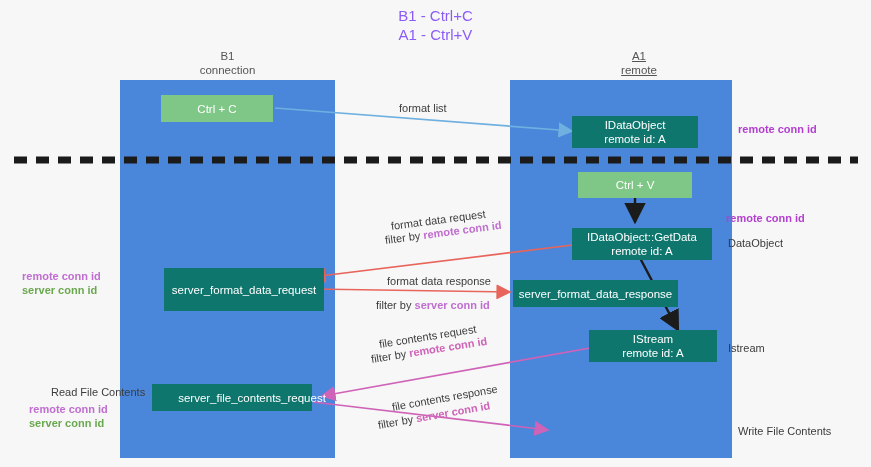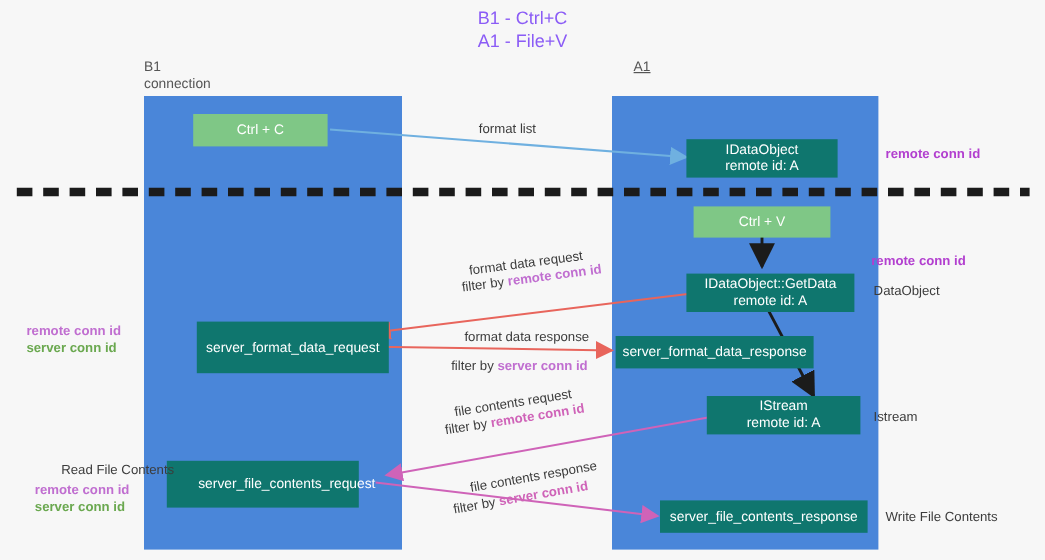--- a/index.html
+++ b/index.html
@@ -22,20 +22,21 @@
     left: 0; right: 0; top: 6px;
     text-align: center;
     color: #8b5cf6;
     font-size: 15px;
     line-height: 19px;
   }
 
   
   .lane-head {
     position: absolute;
+    text-align: center;
     color: #555;
     font-size: 11.5px;
     line-height: 14px;
   }
 
   
   .lane {
     position: absolute;
     background: #4a86d9;
   }
@@ -84,29 +85,30 @@
   .rot-b { transform: rotate(-9deg);   transform-origin: left center; }
   .rot-c { transform: rotate(-10deg);  transform-origin: left center; }
 </style>
 </head>
 <body>
 
 <div id="stage">
 
   <div class="title">
     <div>B1 - Ctrl+C</div>
-    <div>A1 - File+V</div>
+    <div>A1 - Ctrl+V</div>
   </div>
 
   <div class="lane-head" style="left:120px; top:49px; width:215px;">
     <div>B1</div>
     <div>connection</div>
   </div>
   <div class="lane-head" style="left:528px; top:49px; width:222px;text-decoration:underline;">
     <div>A1</div>
+    <div>remote</div>
   </div>
 
   <div class="lane" style="left:120px; top:80px; width:215px; height:378px;"></div>
   <div class="lane" style="left:510px; top:80px; width:222px; height:378px;"></div>
 
   <svg class="overlay" viewBox="0 0 871 467">
     <defs>
       <marker id="ah-blue" markerWidth="9" markerHeight="9" refX="8" refY="4.5" orient="auto">
         <path d="M0,0 L9,4.5 L0,9 Z" fill="#6fb0e0"></path>
       </marker>
@@ -178,27 +180,24 @@
 
   <div class="node orange" style="left:513px; top:280px; width:165px; height:27px;">
     <div>server_format_data_response</div>
   </div>
 
   <div class="node orange" style="left:589px; top:330px; width:128px; height:32px;">
     <div>IStream</div>
     <div>remote id: A</div>
   </div>
 
-  <div class="node orange" style="left:139px; top:384px; width:160px; height:39px;padding-left:40px;">
+  <div class="node orange" style="left:152px; top:384px; width:160px; height:27px;padding-left:40px;">
     <div>server_file_contents_request</div>
   </div>
 
-  <div class="node orange" style="left:550px; top:417px; width:173px; height:27px;">
-    <div>server_file_contents_response</div>
-  </div>
 
   <div class="lbl" style="left:399px; top:101px;">format list</div>
 
   <div class="lbl rot-a" style="left:391px; top:219px;">format data request</div>
   <div class="lbl rot-a" style="left:385px; top:233px;"><span class="plain">filter by </span><span class="mix-a">remote conn id</span></div>
 
   <div class="lbl" style="left:387px; top:274px;">format data response</div>
   <div class="lbl" style="left:376px; top:298px;"><span class="plain">filter by </span><span class="mix-a">server conn id</span></div>
 
   <div class="lbl rot-b" style="left:379px; top:337px;">file contents request</div>

